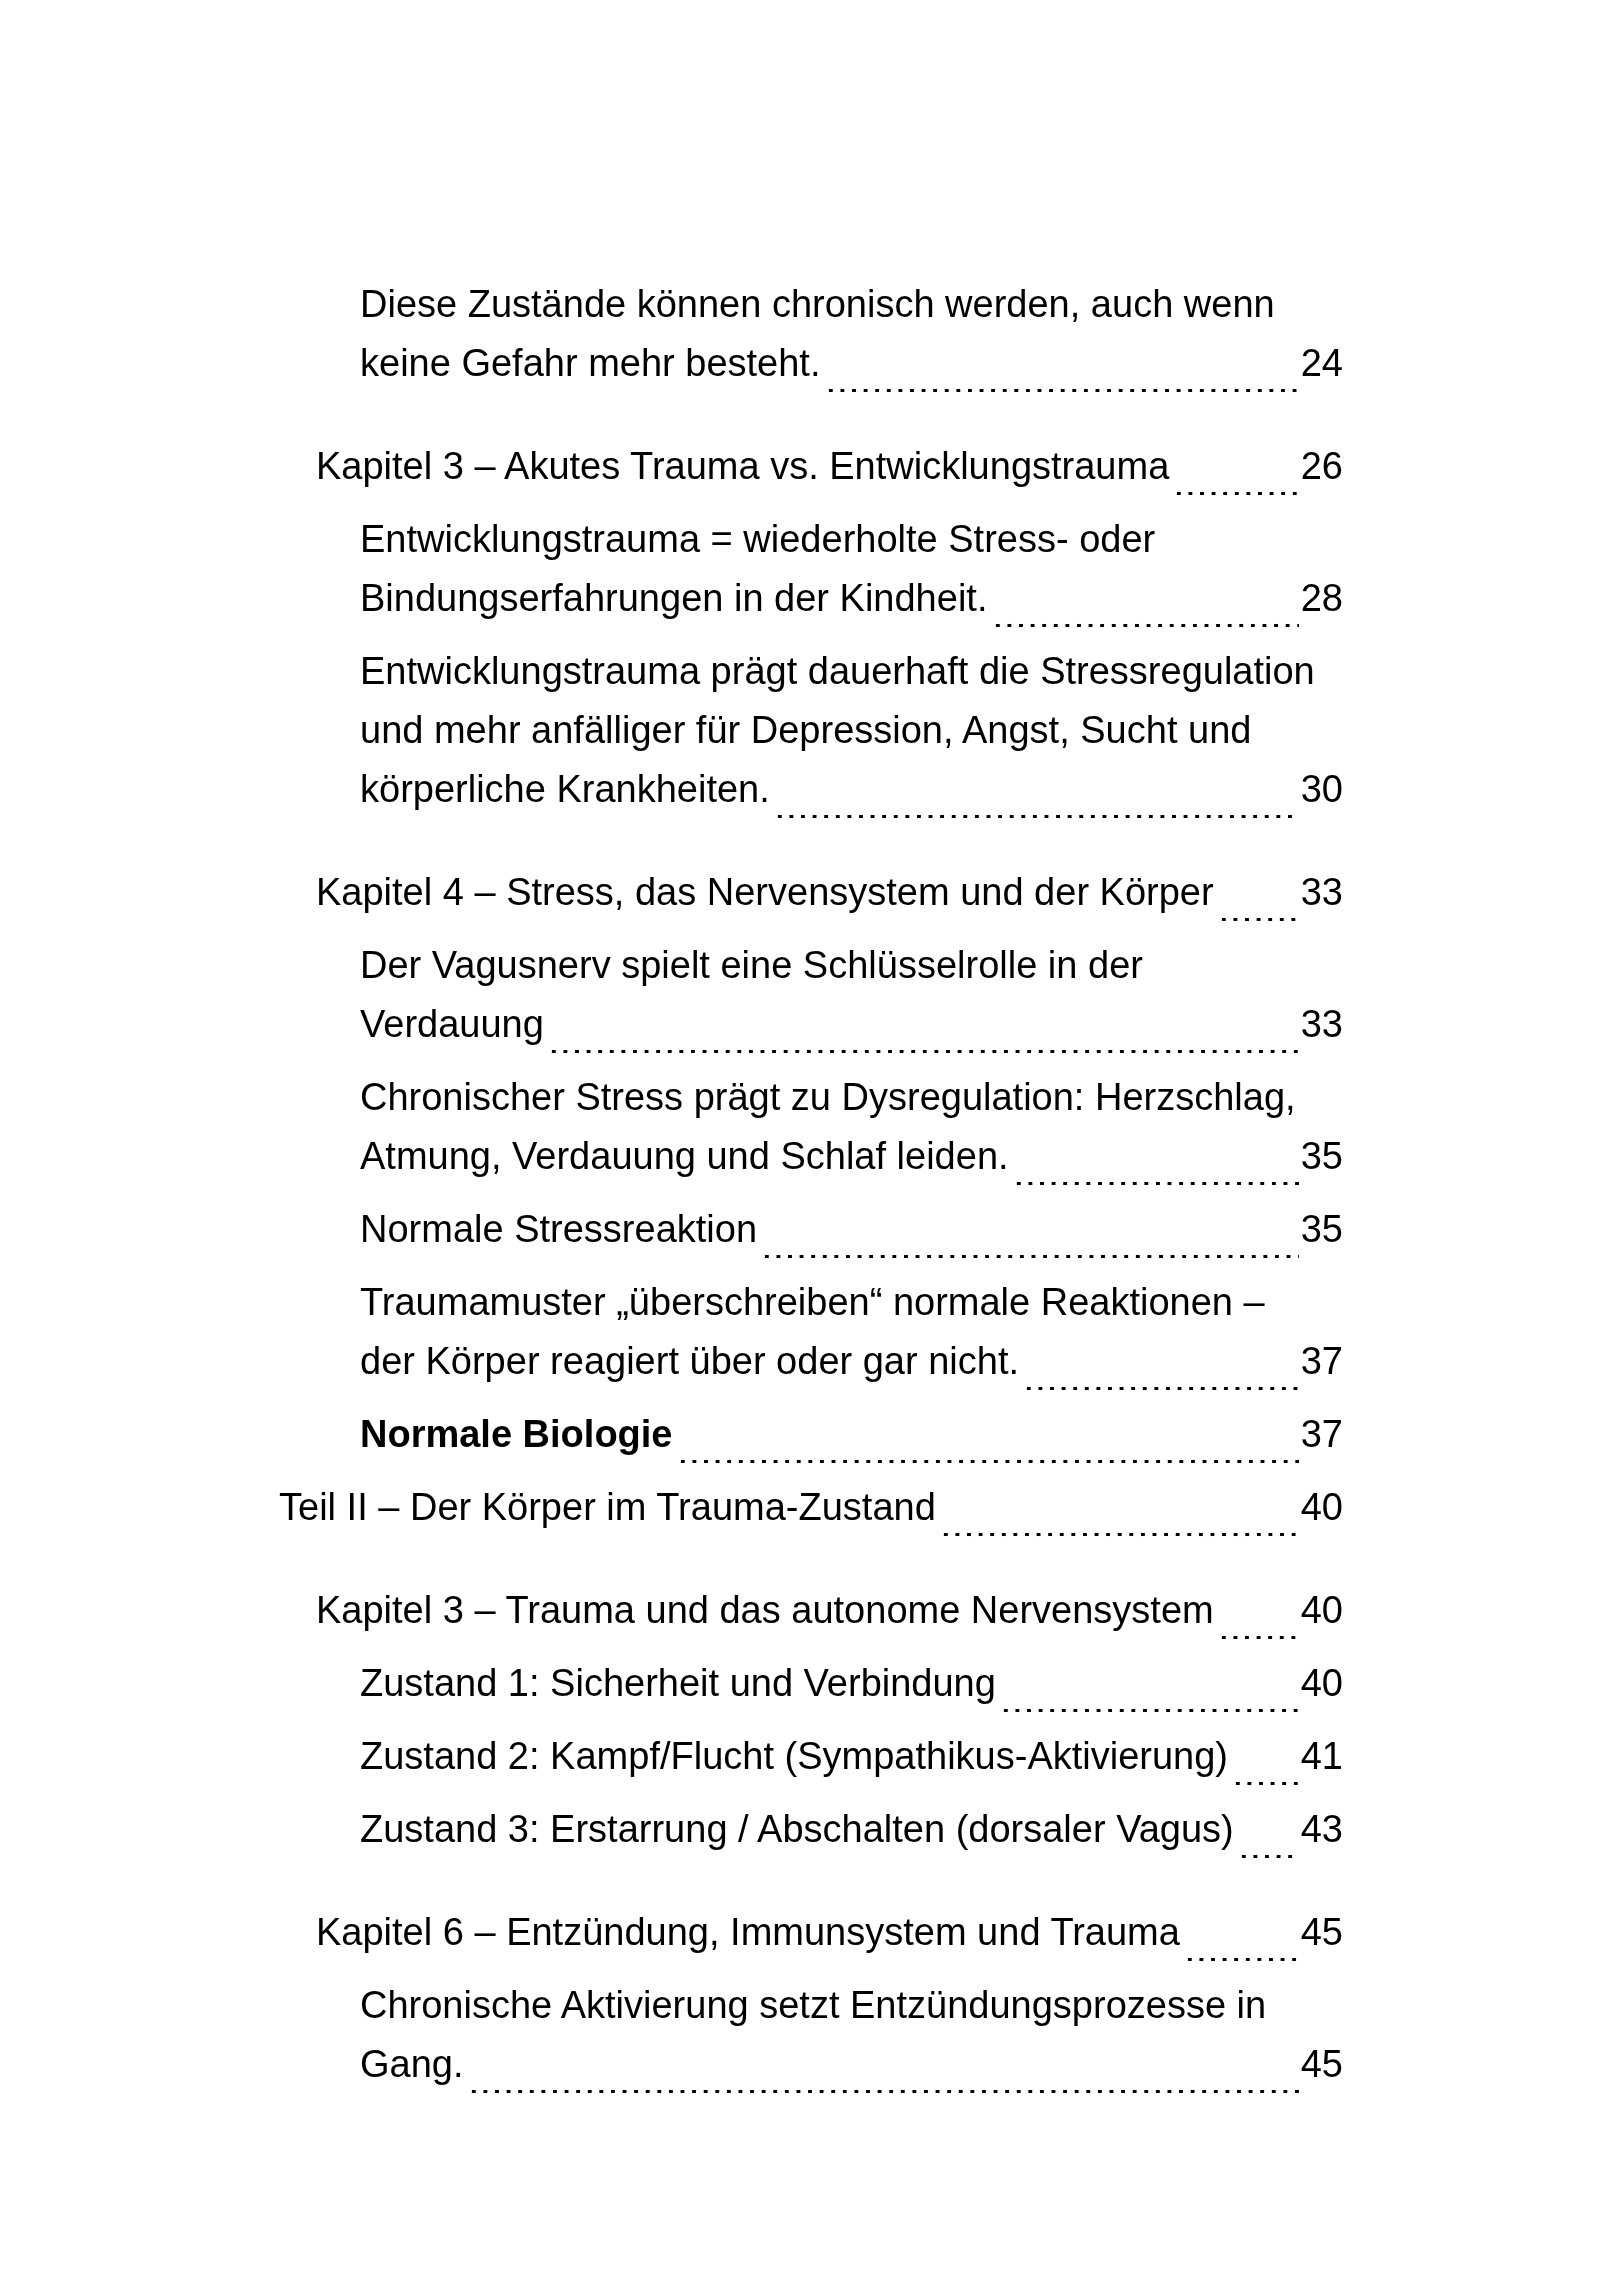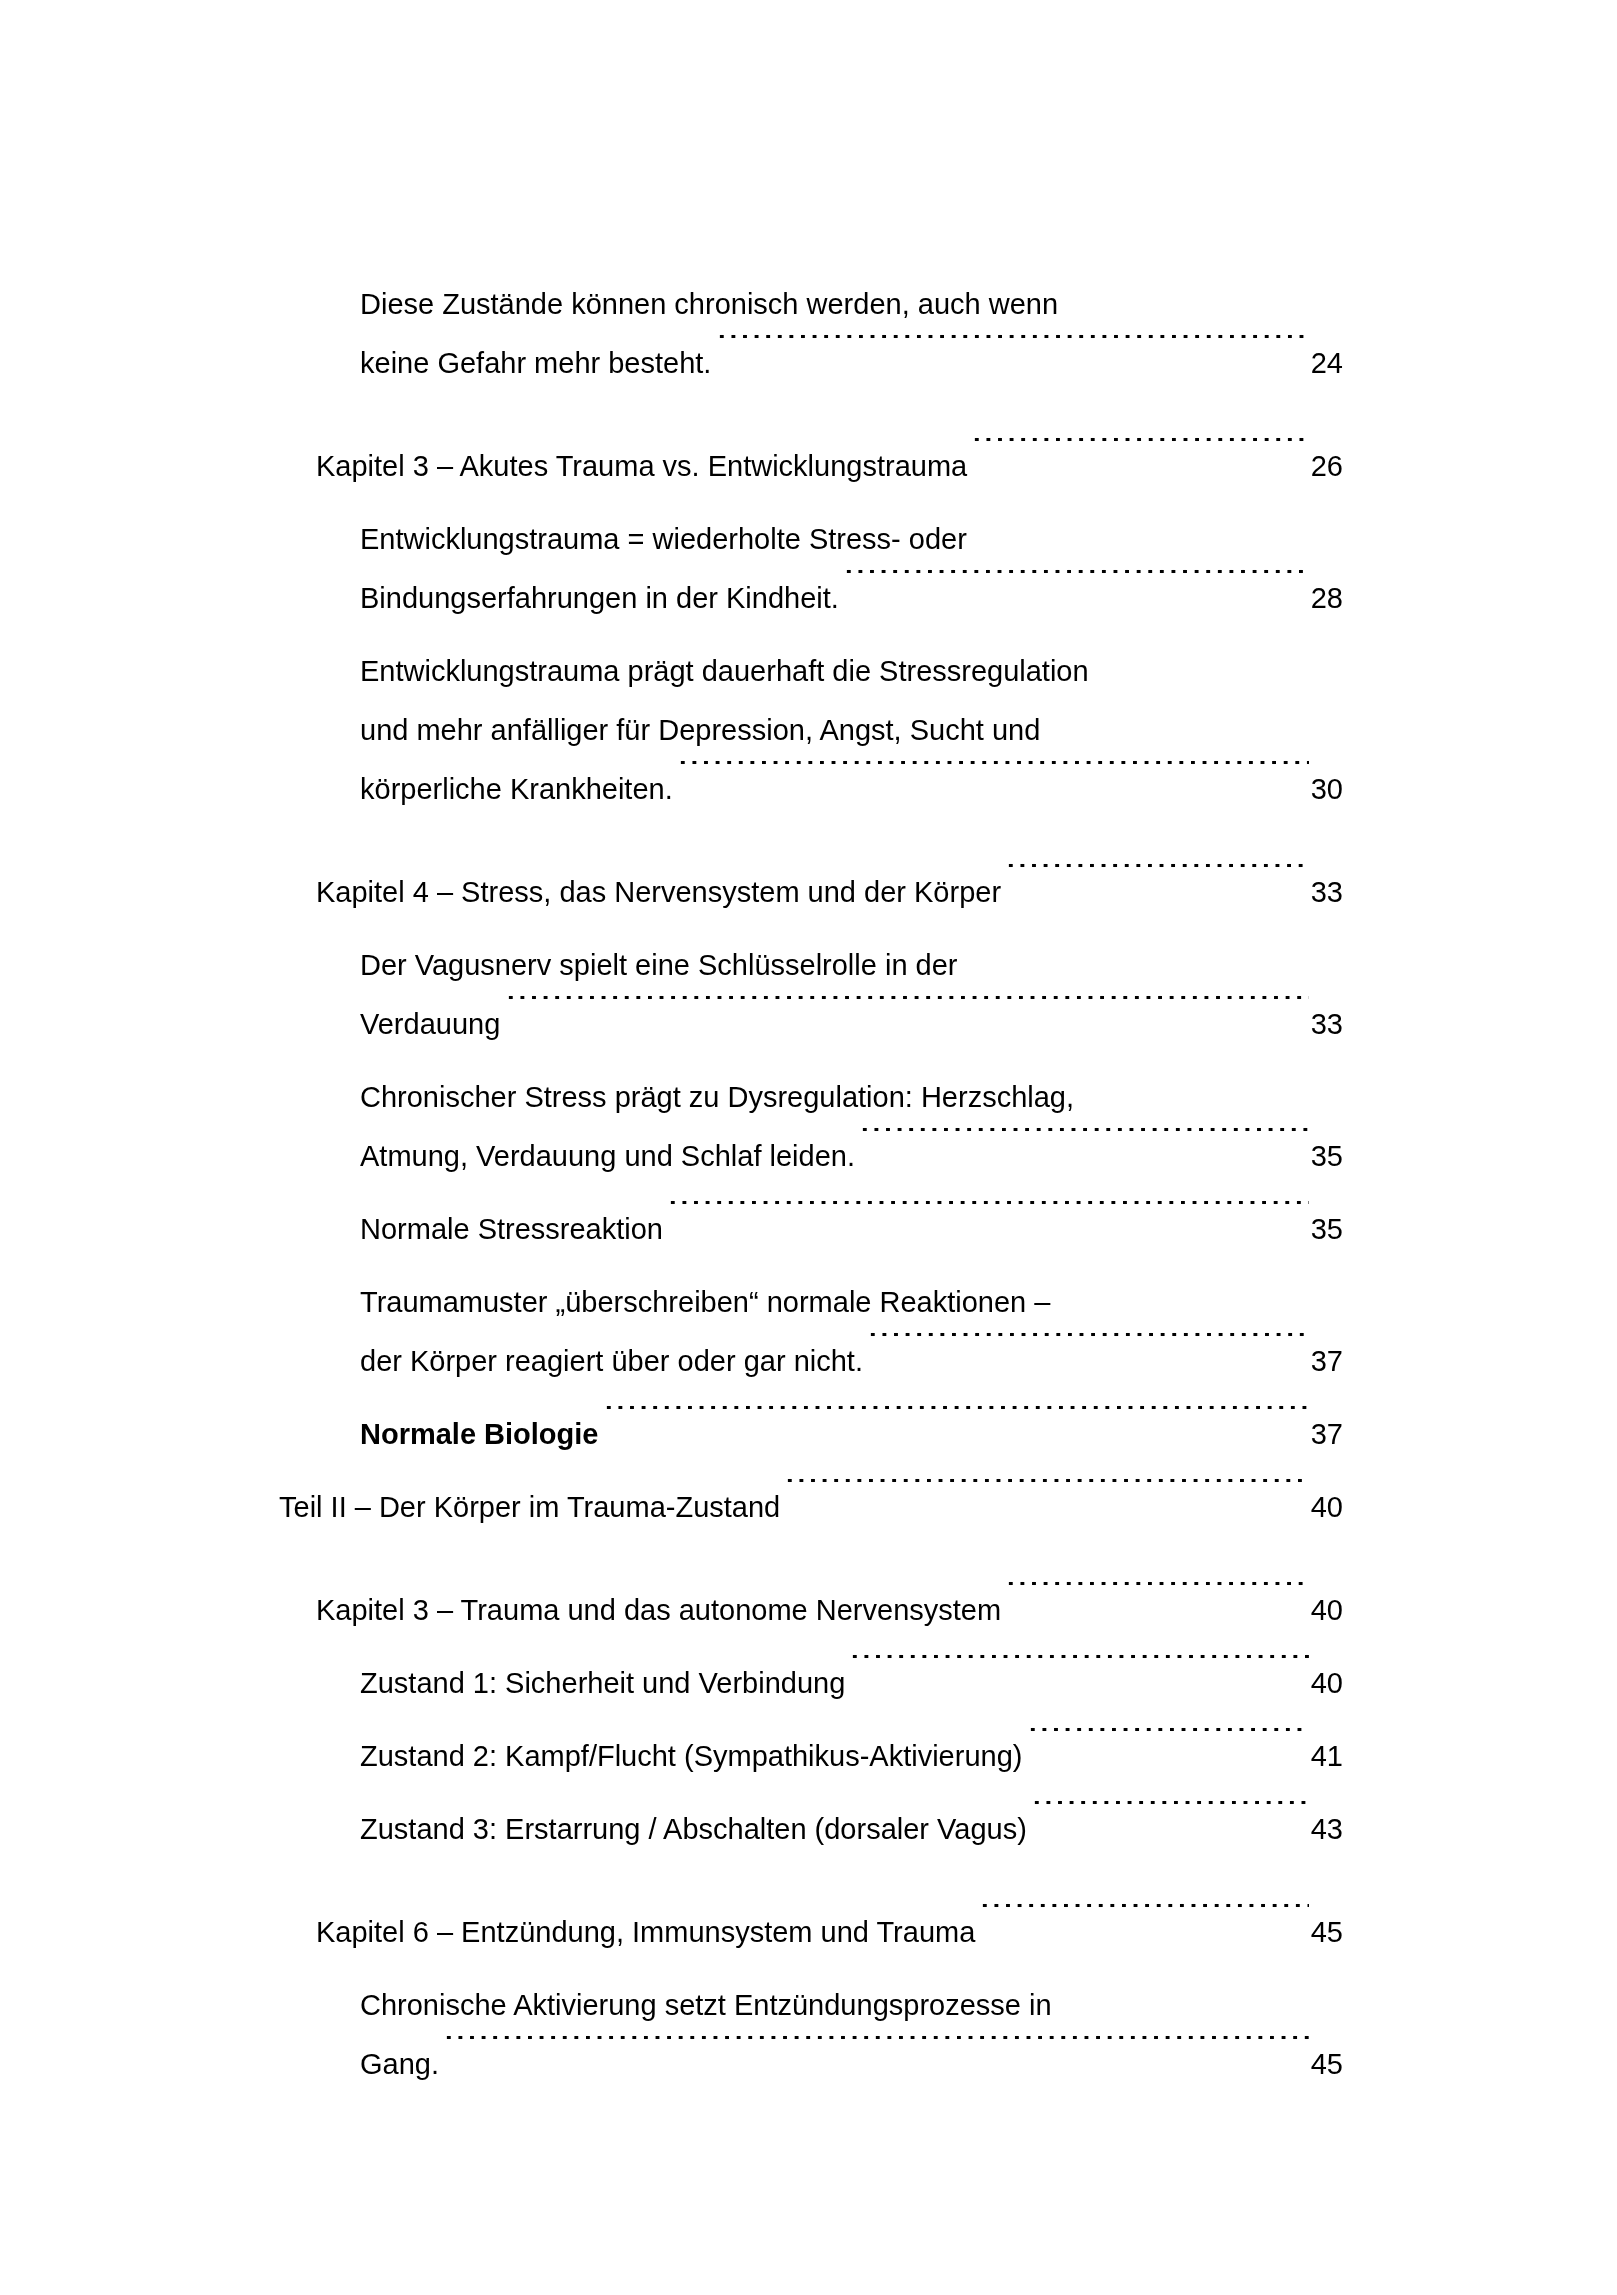--- a/index.html
+++ b/index.html
@@ -20,33 +20,33 @@
     inset: 0;
     background: #ffffff;
   }
   .toc {
     position: absolute;
     left: 279px;
     top: 275px;
     width: 1064px;
   }
   .toc-entry {
-    font-size: 29px;
+    font-size: 38px;
     line-height: 59px;
     margin-bottom: 14px;
   }
   .toc-entry.level-1 { margin-left: 37px; margin-top: 44px; }
   .toc-entry.level-2 { margin-left: 81px; }
   .toc-entry.bold .toc-text { font-weight: 700; }
   .toc-line {
     white-space: nowrap;
   }
   .toc-line.last {
     display: flex;
-    align-items: flex-start;
+    align-items: flex-end;
   }
   .toc-text {
     flex: 0 0 auto;
     white-space: nowrap;
   }
   .toc-leader {
     flex: 1 1 9.2px;
     min-width: 9.2px;
     height: 5.1px;
     margin: 0 1.4px 0 4.2px;

